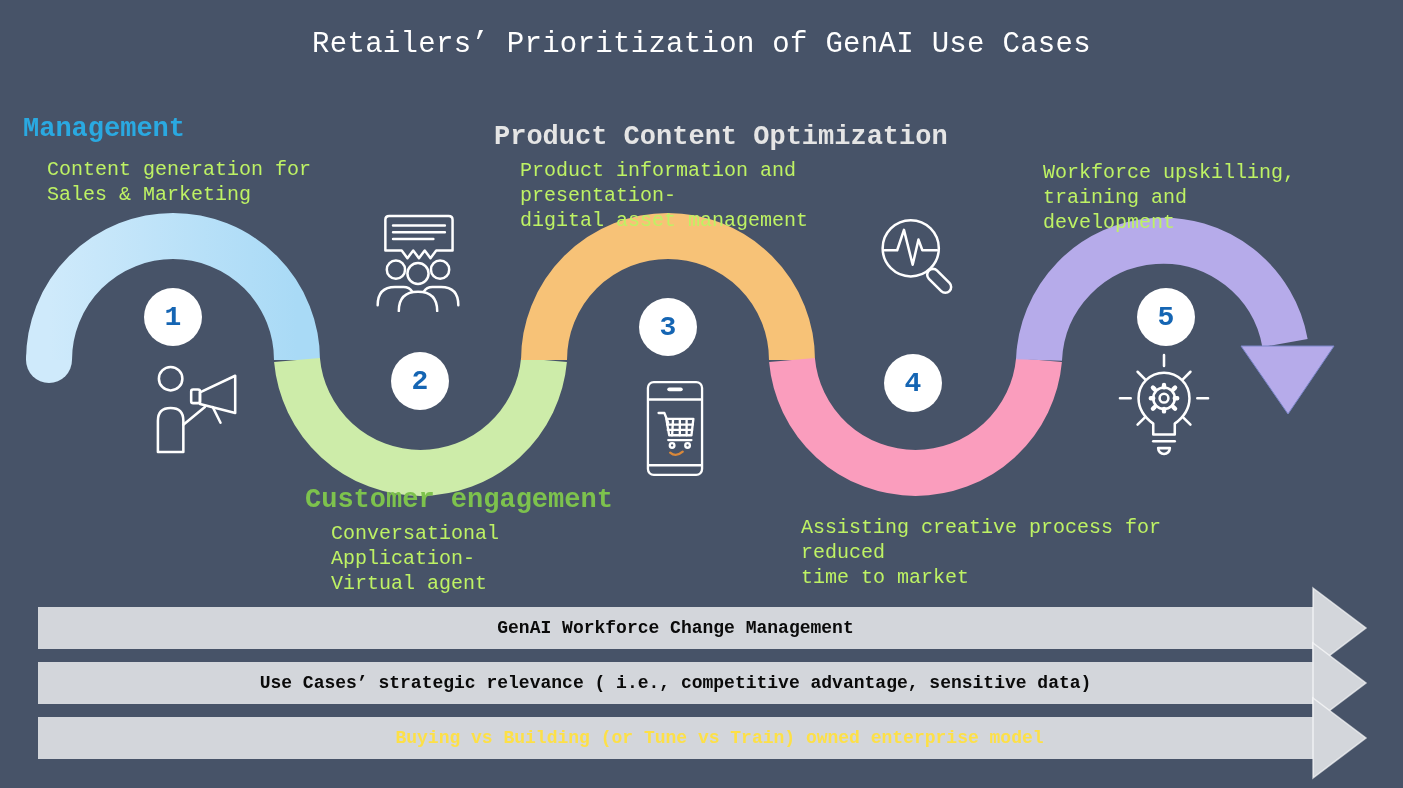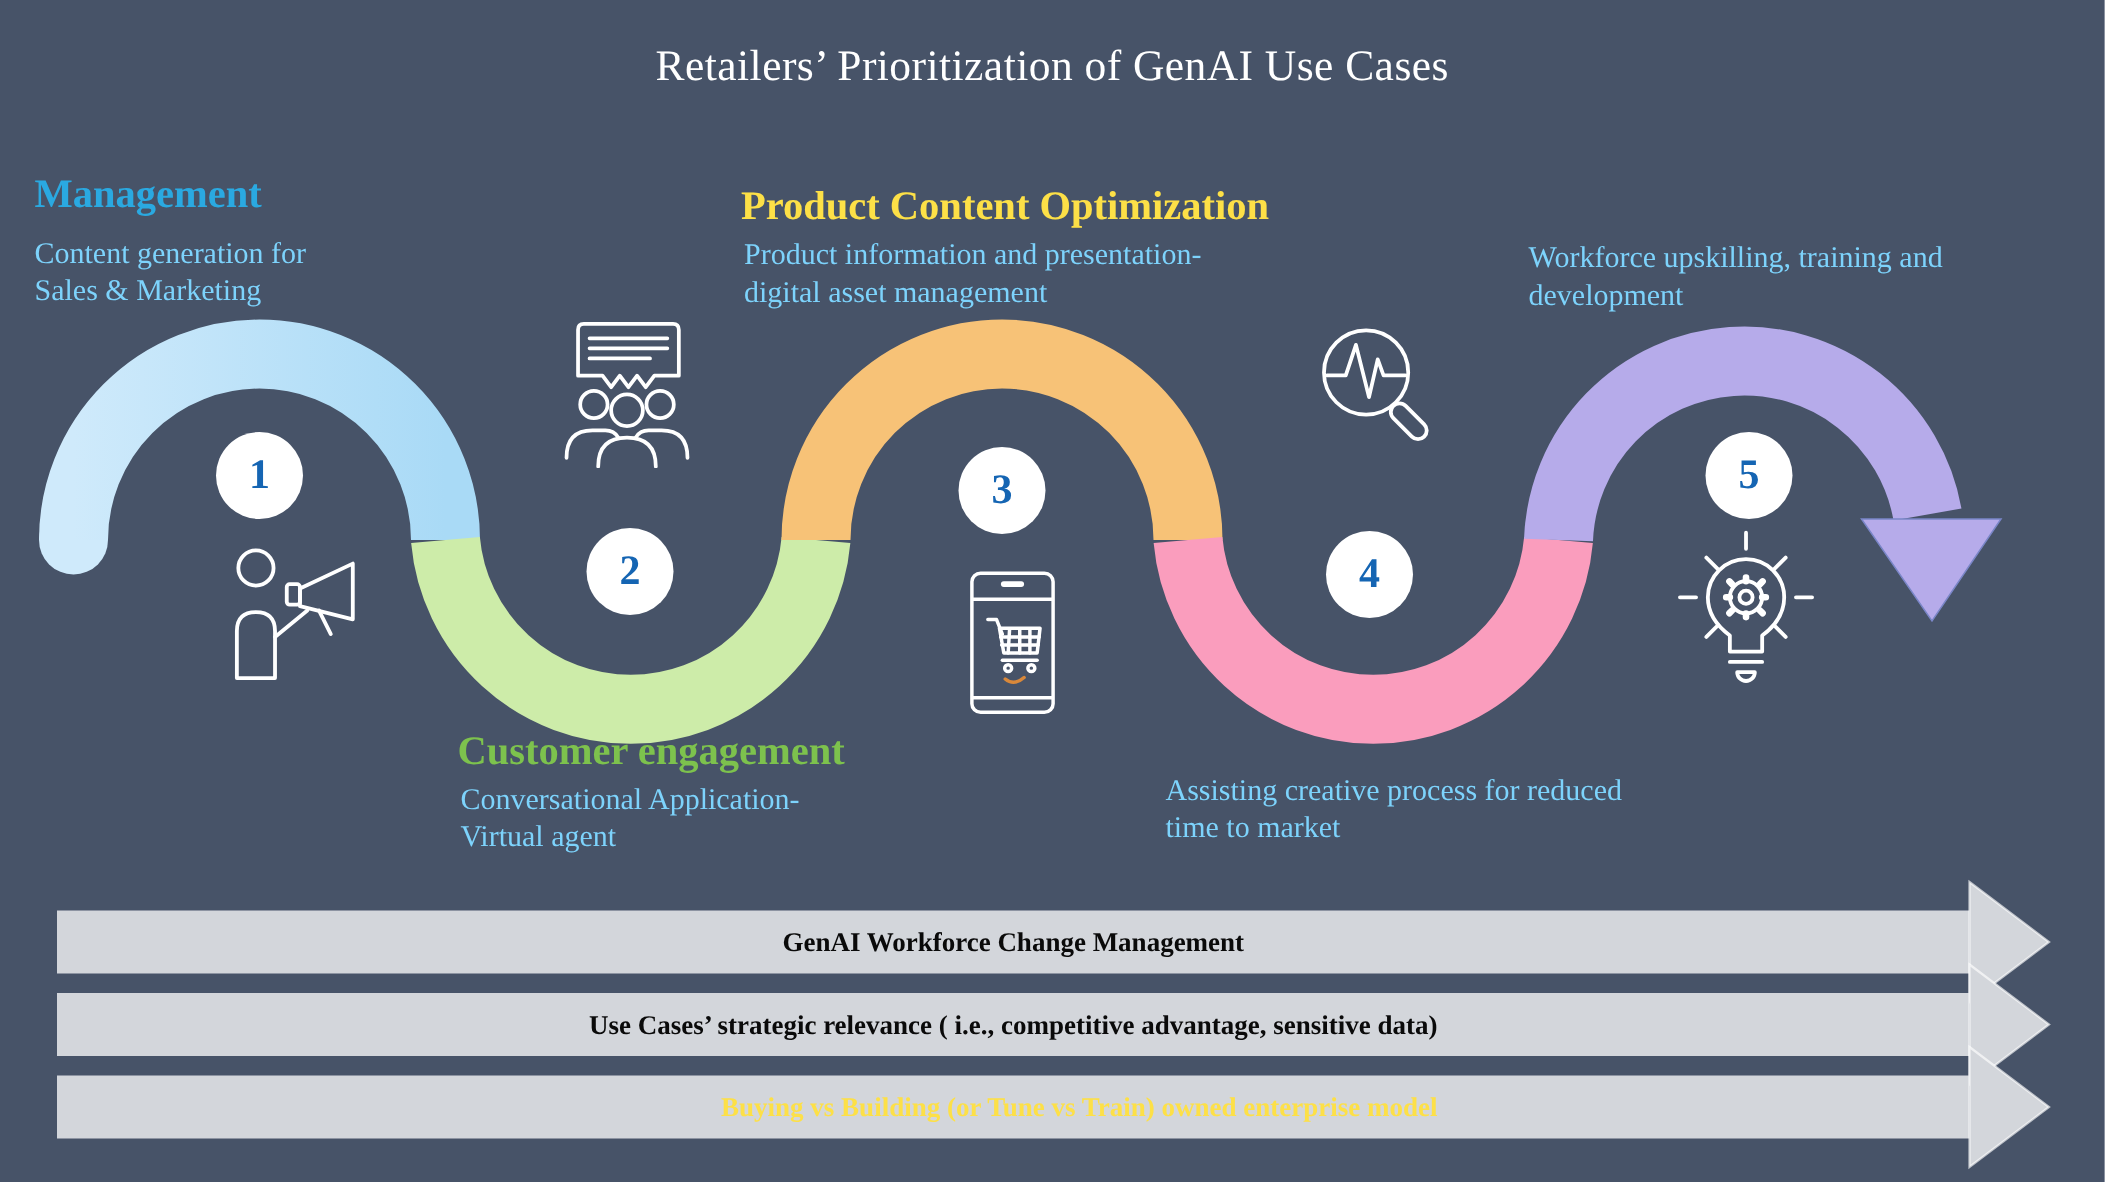--- a/index.html
+++ b/index.html
@@ -1,36 +1,36 @@
 <!DOCTYPE html>
 <html><head>
 <meta charset="utf-8">
 <style>
   html,body{margin:0;padding:0;}
   .canvas{
     position:relative;
     width:1403px;height:788px;
     overflow:hidden;
-    font-family:Liberation Serif, serif;
+    font-family:Liberation Mono, monospace;
   }
   .main-title{
     position:absolute;left:0;top:28px;width:100%;
     text-align:center;color:#ffffff;
     font-size:29px;font-weight:400;letter-spacing:.3px;
   }
   .wave-svg{position:absolute;left:0;top:0;}
   .num-circle{
     position:absolute;width:58px;height:58px;border-radius:50%;
     background:#ffffff;display:flex;align-items:center;justify-content:center;
     font-size:28px;font-weight:bold;z-index:3;
   }
   .stage-title{position:absolute;font-size:27px;font-weight:bold;z-index:2;white-space:nowrap;}
   .stage-desc{
-    position:absolute;font-size:20px;color:#7dd3fc;line-height:25px;
-    white-space:pre-line;z-index:2;
+    position:absolute;font-size:20px;color:#bef264;line-height:25px;
+    white-space:pre-line;z-index:2;margin-left:24px;
   }
   .icon{position:absolute;z-index:2;}
   .banner-text{
     position:absolute;left:38px;width:1275px;text-align:center;
     font-size:18px;font-weight:bold;z-index:3;line-height:24px;
   }
 </style>
 </head>
 <body>
 
@@ -71,21 +71,21 @@
     </div>
 
   <div class="stage-title" style="left: 23px; top: 114px; color: rgb(42, 169, 225);">Management</div>
   <div class="stage-desc" style="left:23px;top:157px;width:280px;">Content generation for
 Sales &amp; Marketing</div>
 
   <div class="stage-title" style="left: 305px; top: 485px; color: rgb(125, 194, 77);">Customer engagement</div>
   <div class="stage-desc" style="left:307px;top:521px;width:300px;">Conversational Application-
 Virtual agent</div>
 
-  <div class="stage-title" style="left: 494px; top: 122px; color: #fde047; text-align: center;">Product Content Optimization</div>
+  <div class="stage-title" style="left: 494px; top: 122px; color: #e5e5e5; text-align: center;">Product Content Optimization</div>
   <div class="stage-desc" style="left:496px;top:158px;width:400px;">Product information and presentation-
 digital asset management</div>
 
   <div class="stage-desc" style="left:777px;top:515px;width:380px;">Assisting creative process for reduced
 time to market</div>
 
   <div class="stage-desc" style="left:1019px;top:160px;width:340px;">Workforce upskilling, training and
 development</div>
 
   <svg class="icon" style="left:150px;top:364px;" width="98" height="90" viewBox="0 0 100 92" fill="none" stroke="#ffffff" stroke-width="2.6" stroke-linecap="round" stroke-linejoin="round">

